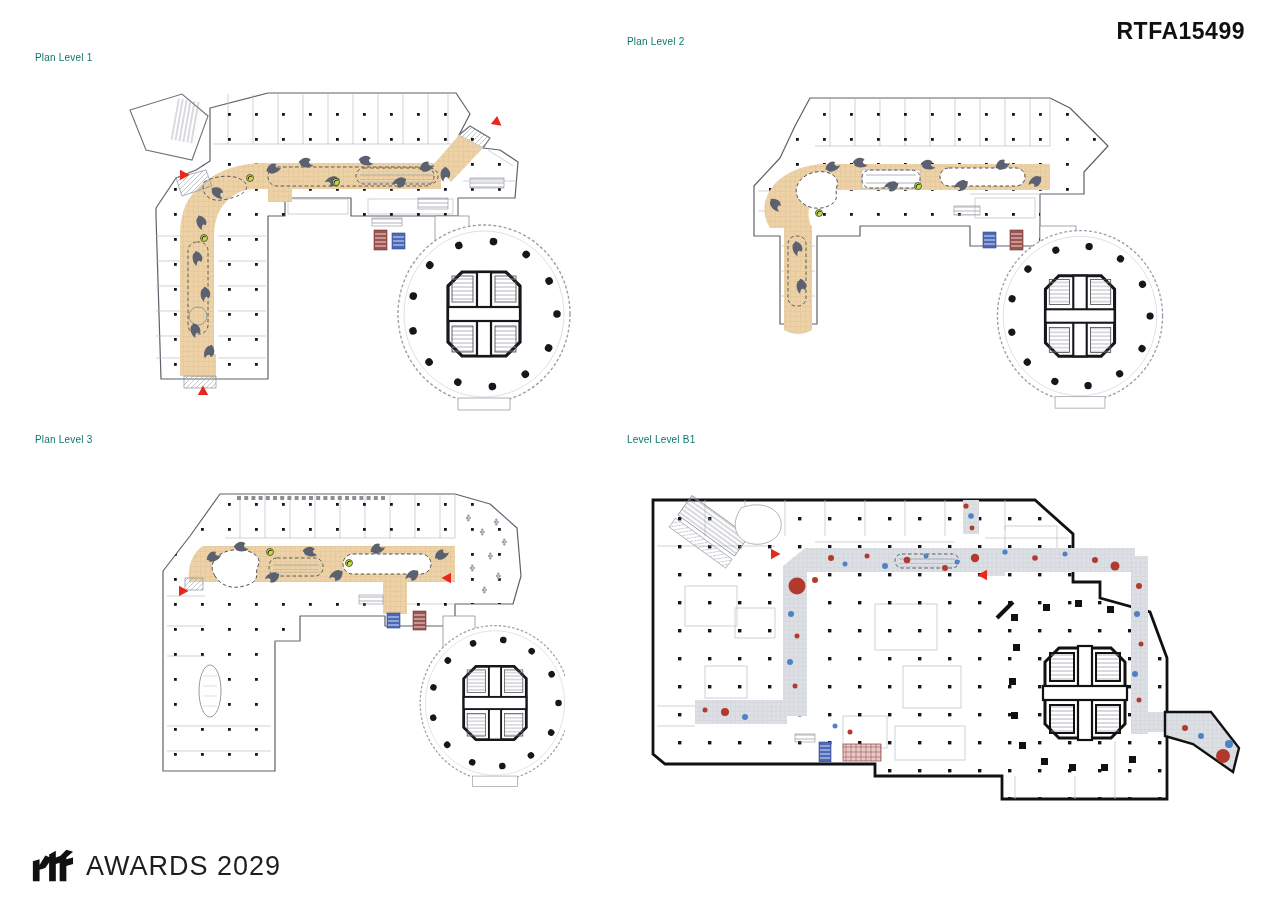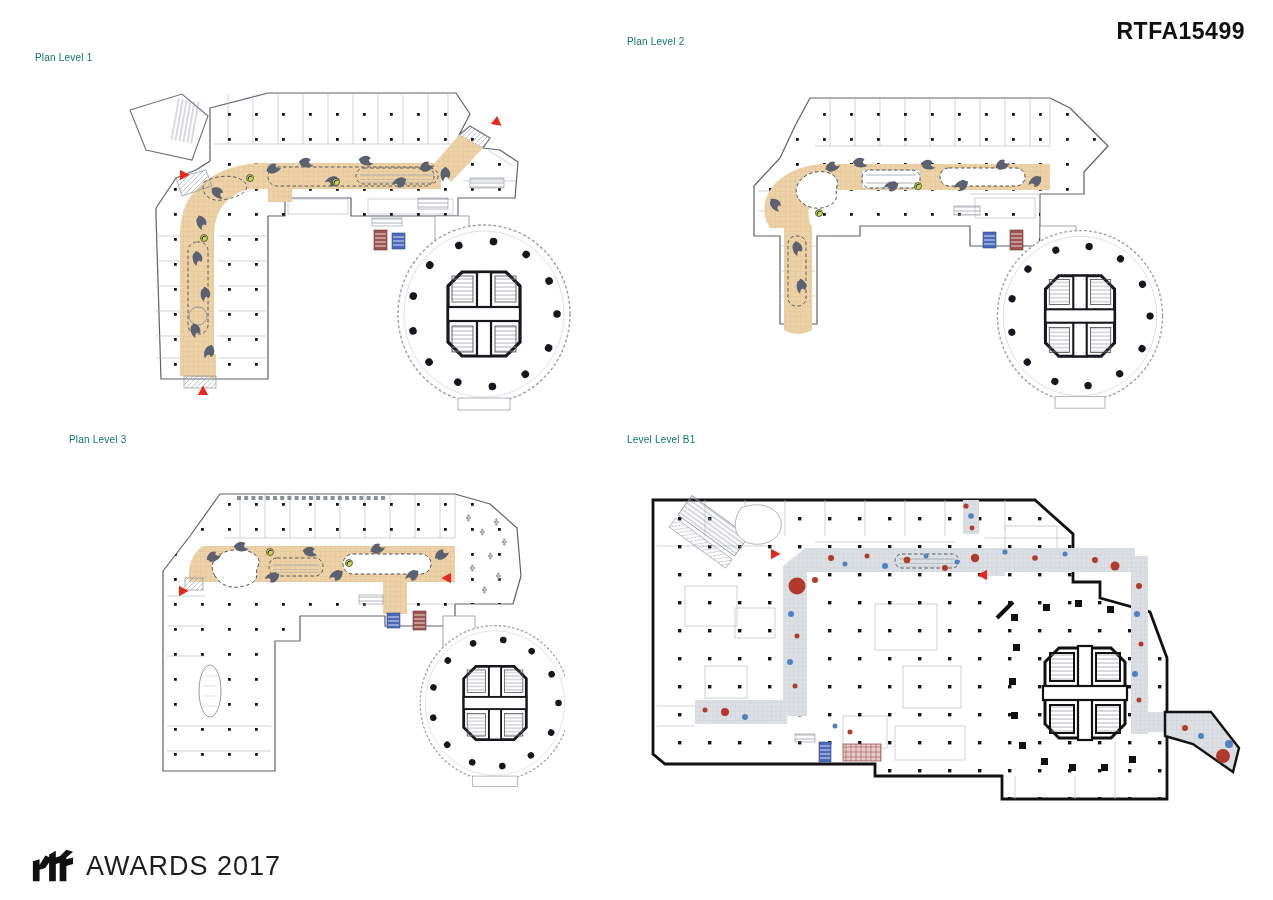--- a/index.html
+++ b/index.html
@@ -1,21 +1,21 @@
 <!DOCTYPE html>
 <html><head>
 <meta charset="utf-8">
 <style>
   html,body{margin:0;padding:0;background:#ffffff;}
   body{position:relative;width:1273px;height:900px;overflow:hidden;
        font-family:"Liberation Sans", sans-serif;color:#16161c;}
   .sheet{position:absolute;inset:0;background:#ffffff;}
   .plan-label{position:absolute;font-size:10px;font-weight:500;letter-spacing:.2px;color:#0f766e;}
   #lbl1{left:35px;top:52px;} #lbl2{left:627px;top:36px;}
-  #lbl3{left:35px;top:434px;margin-left:34px;} #lblb1{left:627px;top:434px;}
+  #lbl3{left:35px;top:434px;} #lblb1{left:627px;top:434px;}
   .code{position:absolute;top:18px;right:28px;font-size:23px;font-weight:600;letter-spacing:.5px;color:#101010;}
   .panel{position:absolute;}
   #p1{left:118px;top:86px;width:468px;height:327px;}
   #p2{left:740px;top:86px;width:428px;height:327px;}
   #p3{left:145px;top:476px;width:420px;height:327px;}
   #pb1{left:645px;top:486px;width:596px;height:322px;}
   .footer{position:absolute;left:30px;top:846px;display:flex;align-items:center;gap:12px;}
   .awards{font-size:27px;font-weight:400;letter-spacing:1px;color:#1d1d1b;}
   svg{display:block;}
 </style>
@@ -447,16 +447,16 @@
 </div>
 
 <div class="footer">
   <svg width="44" height="40" viewBox="0 0 46 40" role="img">
     <g fill="#111111">
       <path d="M3,36 L3,15 L10,13 L10,19 L16,9 L23,12 L16,22 L10,24 L10,36 Z"></path>
       <path d="M20,36 L20,8 L27,4 L27,11 L33,9 L33,16 L27,18 L27,36 Z"></path>
       <path d="M31,36 L31,10 L38,3 L45,5 L38,11 L38,13 L45,11 L45,18 L38,20 L38,36 Z"></path>
     </g>
   </svg>
-  <span class="awards">AWARDS 2017</span>
+  <span class="awards">AWARDS 2029</span>
 </div>
 
 </div>
 
 </body></html>

